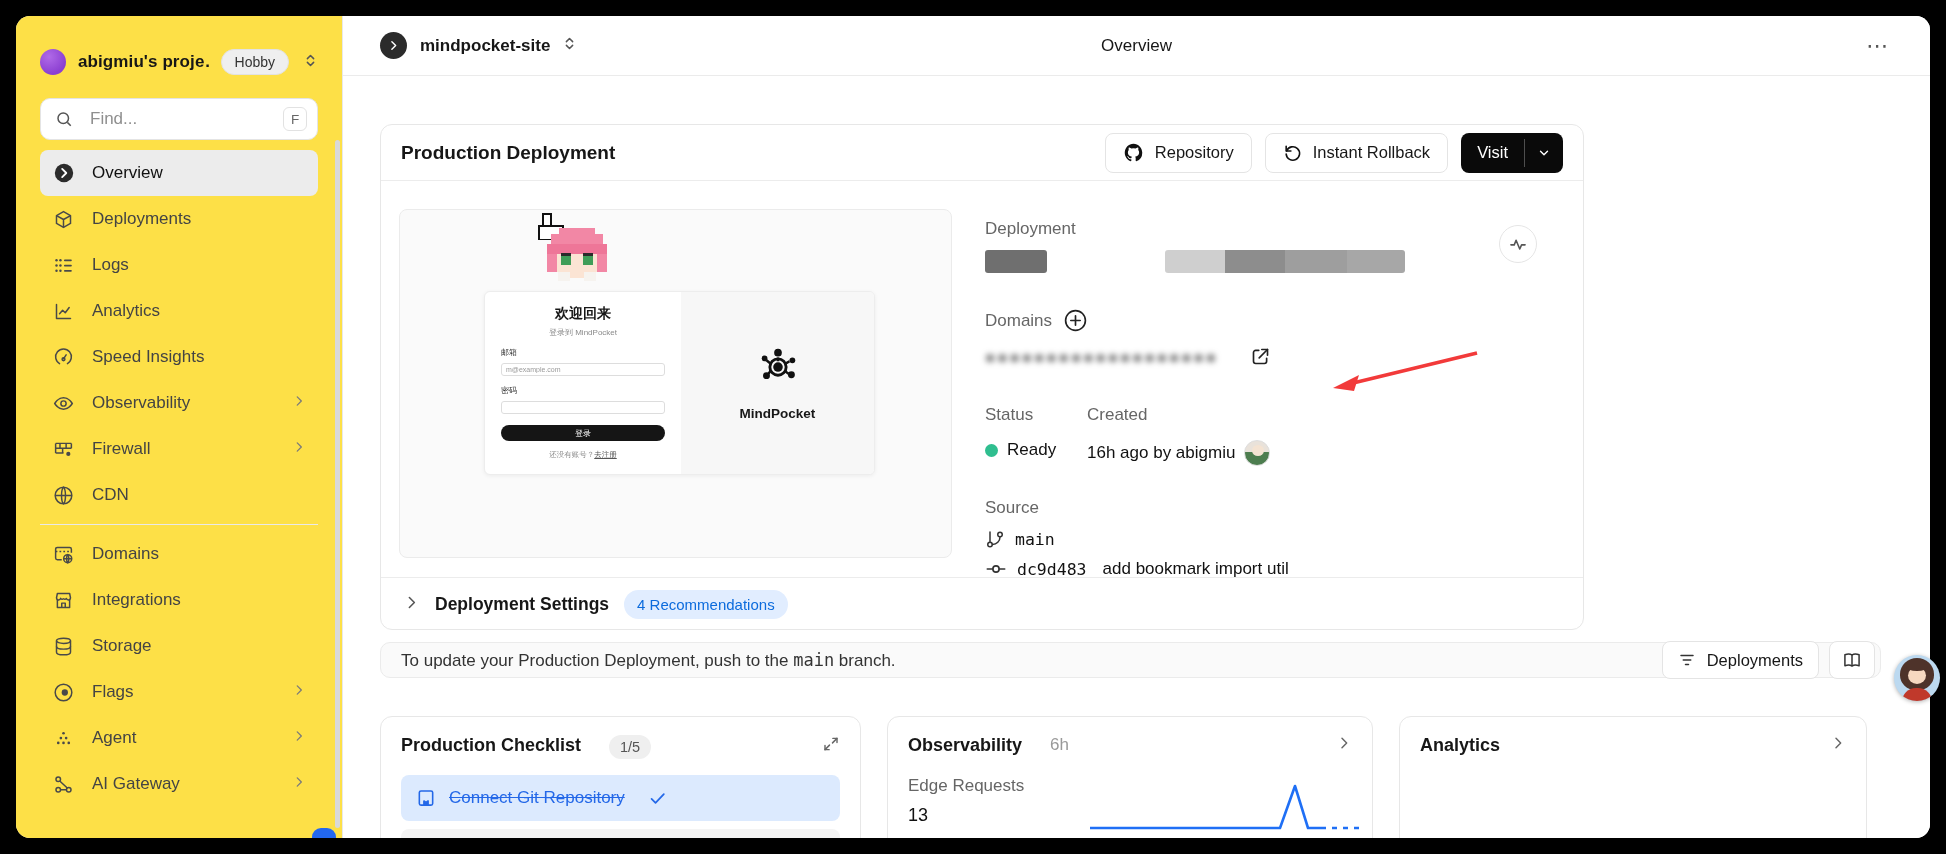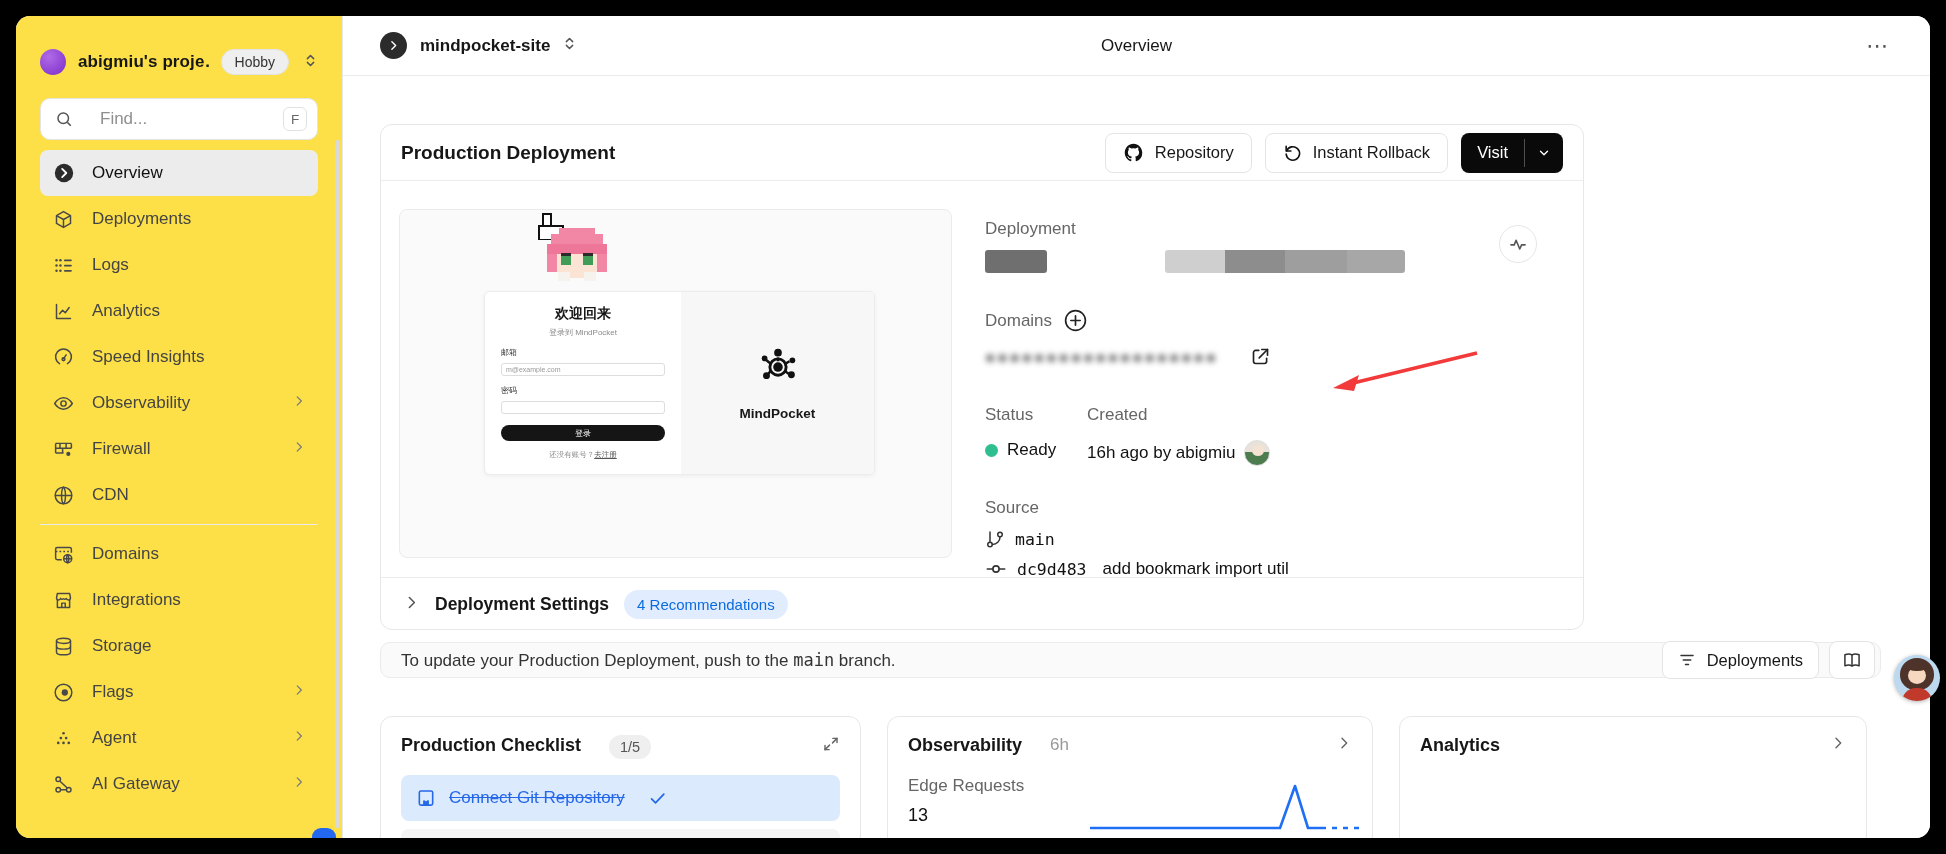--- a/index.html
+++ b/index.html
@@ -7,21 +7,21 @@
   .window { position:absolute; left:16px; top:16px; width:1914px; height:822px; background:#fff; border-radius:14px; overflow:hidden; }
   .mono { font-family:"DejaVu Sans Mono","Liberation Mono",monospace; }
 
   
   .sidebar { position:absolute; left:0; top:0; width:327px; height:822px; background:#fde047; border-right:1px solid #e8e8e8; padding:24px; }
   .team-row { display:flex; align-items:center; height:44px; gap:12px; }
   .team-avatar { width:26px; height:26px; border-radius:50%; background:radial-gradient(circle at 35% 30%, #b06ae8, #8b3fd1 70%); flex:none; }
   .team-name { font-size:17px; font-weight:700; letter-spacing:.1px; white-space:nowrap; overflow:hidden; }
   .plan-pill { font-size:14px; color:#333; background:#efefef; border:1px solid #e2e2e2; border-radius:999px; padding:4px 13px; flex:none; }
   .updown { color:#555; flex:none; margin-left:2px; }
-  .search-box { margin-top:14px; height:42px; border:1px solid #e4e4e4; border-radius:10px; background:#fff; display:flex; align-items:center; padding:0 10px 0 14px; gap:27px; }
+  .search-box { margin-top:14px; height:42px; border:1px solid #e4e4e4; border-radius:10px; background:#fff; display:flex; align-items:center; padding:0 10px 0 14px; gap:17px; }
   .search-ph { color:#8f8f8f; font-size:17px; flex:1; }
   .kbd { width:24px; height:24px; border:1px solid #e2e2e2; border-radius:6px; font-size:13.5px; color:#666; display:flex; align-items:center; justify-content:center; }
   .nav { margin-top:10px; }
   .nav-item { height:46px; display:flex; align-items:center; gap:17px; padding:0 12px; border-radius:8px; color:#444; font-size:17px; }
   .nav-item .ico { width:23px; height:23px; flex:none; color:#494949; display:flex; align-items:center; justify-content:center; }
   .nav-item.active { background:#ececec; color:#111; font-weight:500; }
   .nav-item .grow { flex:1; }
   .nav-item .chev { color:#7a7a7a; flex:none; }
   .nav-div { height:1px; background:#e9e9e9; margin:6px 0; }
   .sb-scroll { position:absolute; right:2px; top:124px; width:5px; height:688px; background:#d9d9d9; border-radius:3px; }

